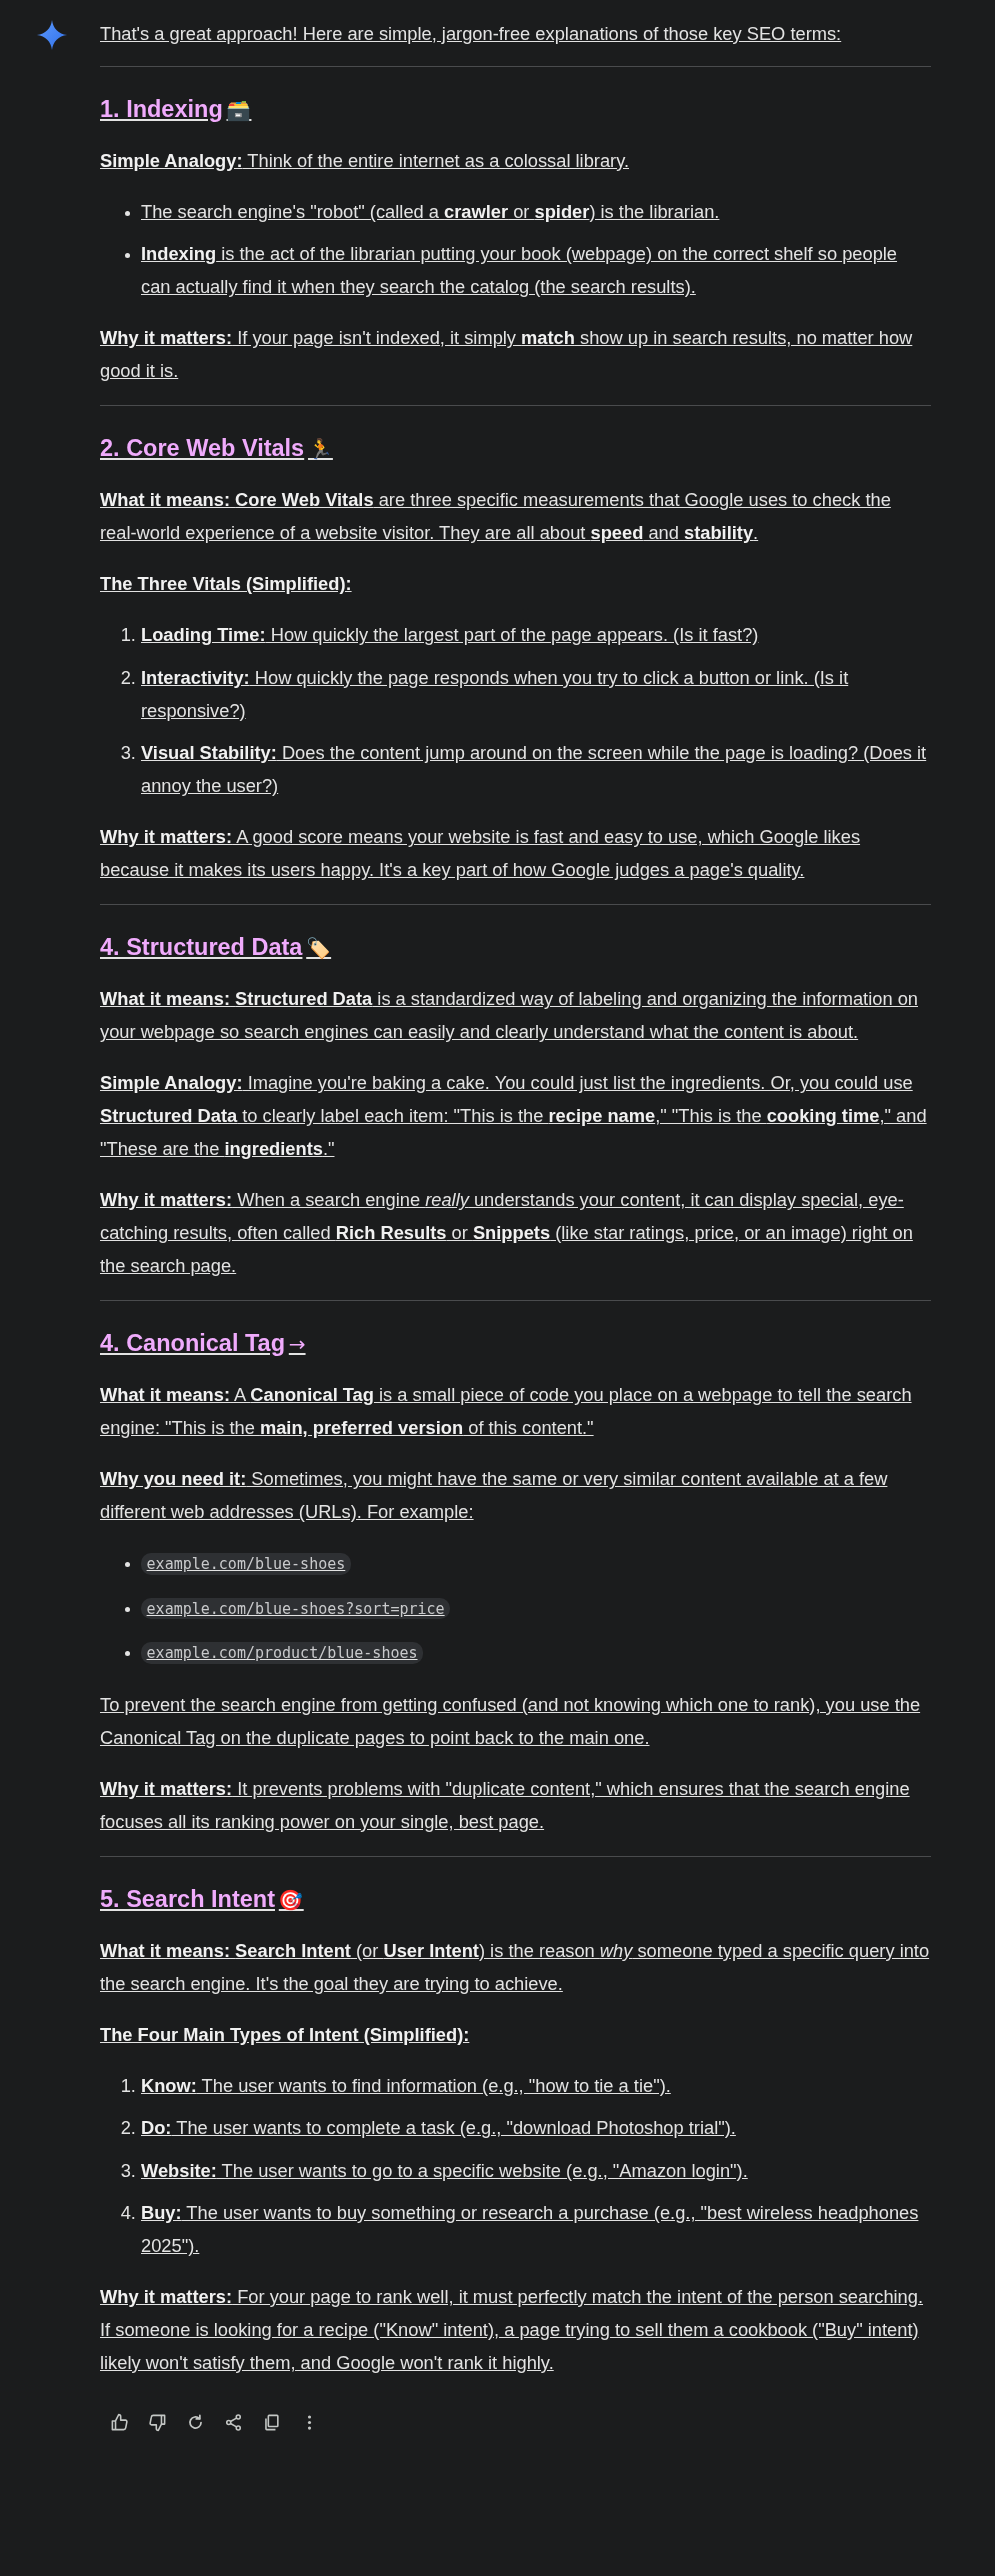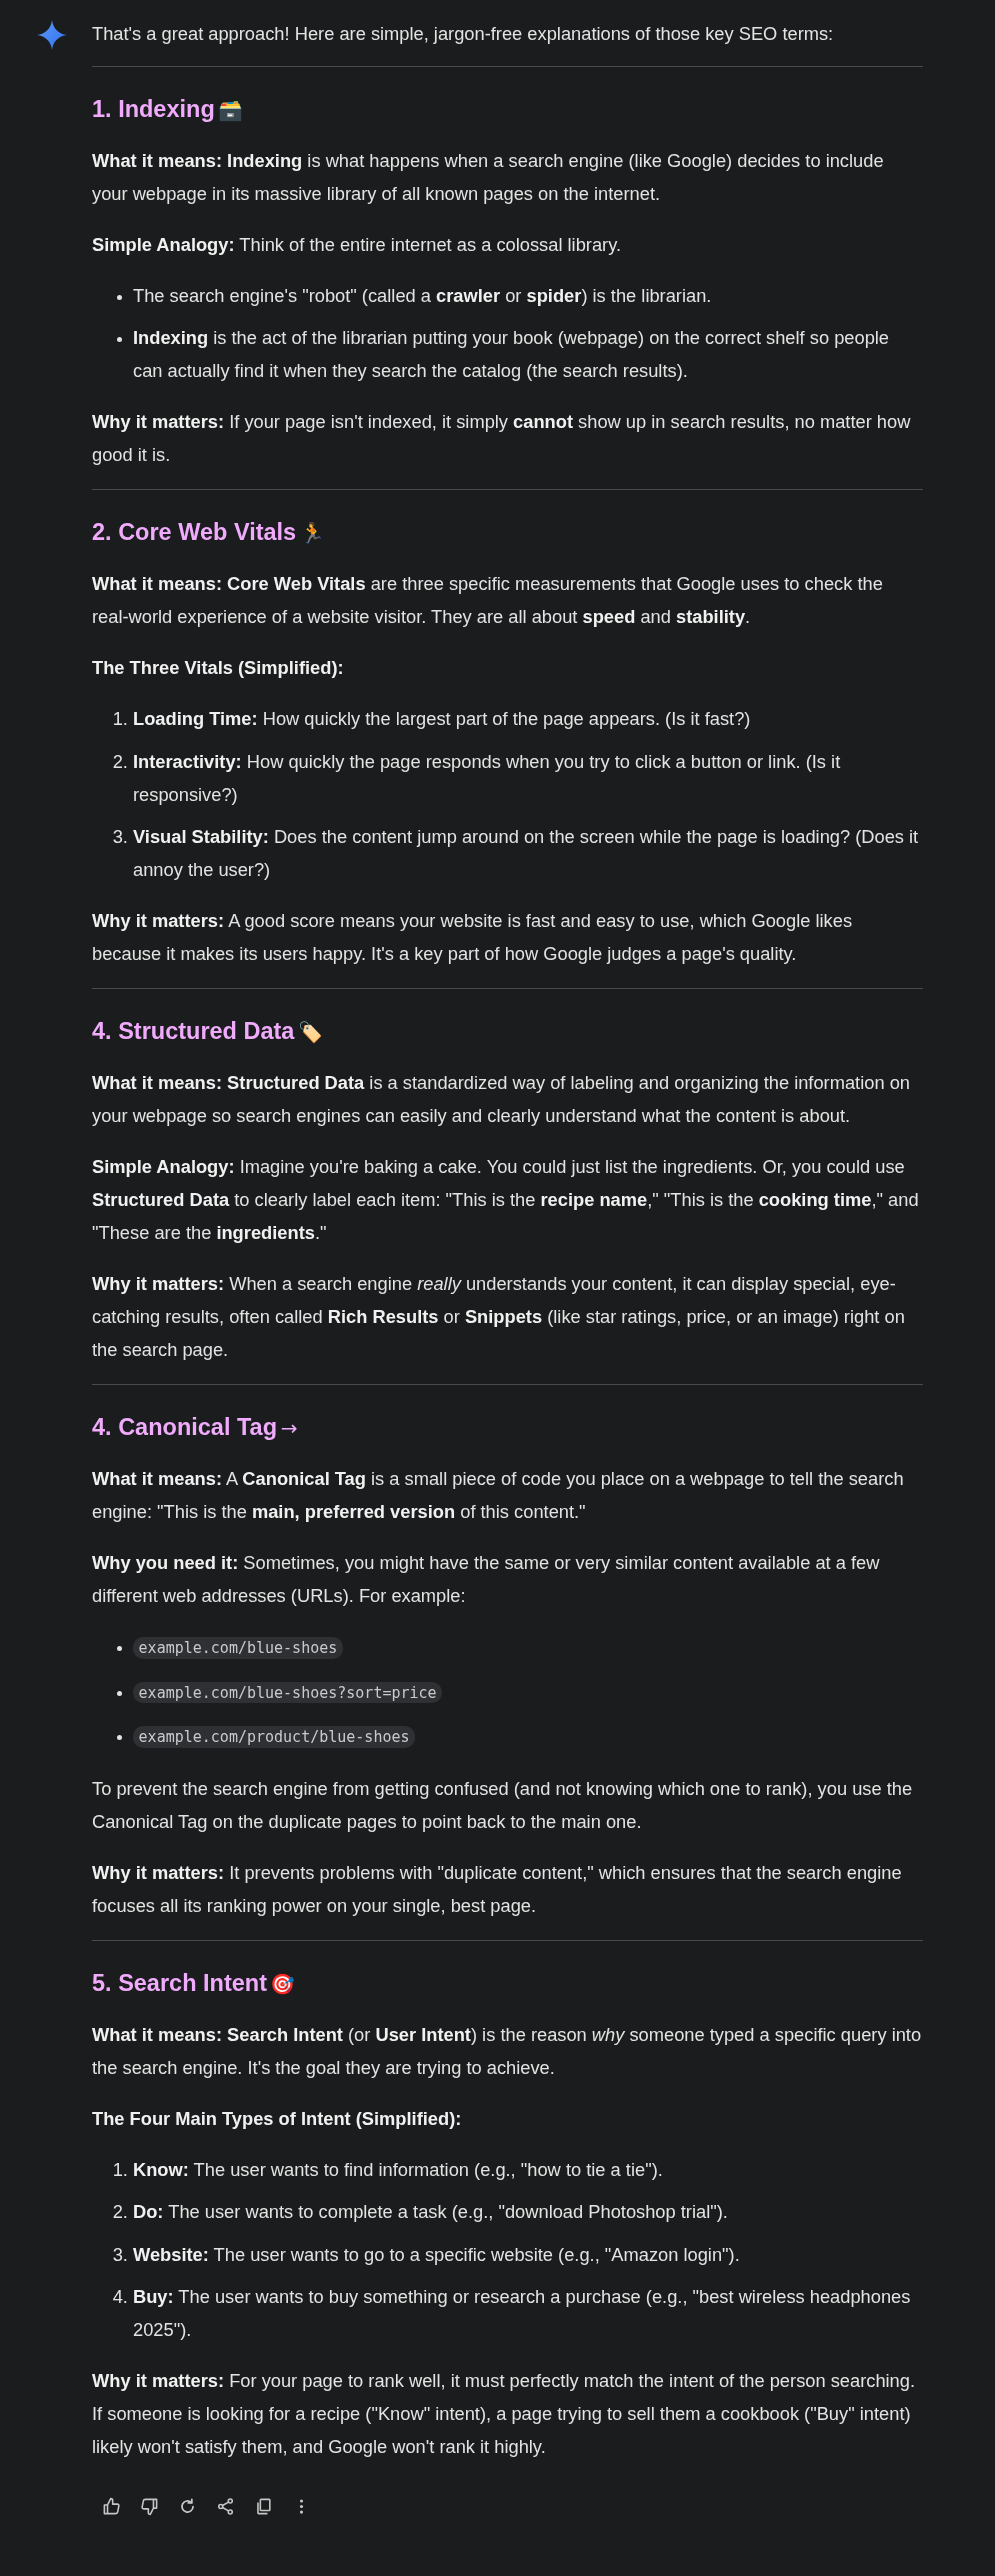--- a/index.html
+++ b/index.html
@@ -14,23 +14,24 @@
     line-height: 33px;
     position: relative;
   }
   .avatar {
     position: absolute;
     left: 36px; top: 19px;
     width: 32px; height: 32px;
   }
   .response {
     position: absolute;
-    left: 92px;
+    left: 100px;
     top: 17px;
     width: 831px;
+    text-decoration: underline;
   }
   p { margin: 0 0 18px 0; }
   b, strong { font-weight: 700; color: #f1f1f1; }
   .intro { margin-bottom: 16px; }
   hr {
     border: none;
     border-top: 0.9px solid #4a4b4d;
     margin: 0 0 26px 0;
     height: 0;
   }
@@ -88,27 +89,26 @@
   </svg>
 </div>
 
 <div class="response">
 
   <p class="intro">That's a great approach! Here are simple, jargon-free explanations of those key SEO terms:</p>
   <hr>
 
   <section>
     <h3><span>1. Indexing</span><span class="emoji">🗃️</span></h3>
-    <p><b>What it means:</b> <b>Indexing</b><span> is what happens when a search engine (like Google) decides to include your webpage in its massive library of all known pages on the internet.</span></p>
     <p><b>Simple Analogy:</b><span> Think of the entire internet as a colossal library.</span></p>
     <ul>
       <li><span>The search engine's "robot" (called a </span><b>crawler</b><span> or </span><b>spider</b><span>) is the librarian.</span></li>
       <li><b>Indexing</b><span> is the act of the librarian putting your book (webpage) on the correct shelf so people can actually find it when they search the catalog (the search results).</span></li>
     </ul>
-    <p><b>Why it matters:</b><span> If your page isn't indexed, it simply </span><b>cannot</b><span> show up in search results, no matter how good it is.</span></p>
+    <p><b>Why it matters:</b><span> If your page isn't indexed, it simply </span><b>match</b><span> show up in search results, no matter how good it is.</span></p>
   </section>
   <hr>
 
   <section>
     <h3><span>2. Core Web Vitals</span><span class="emoji">🏃</span></h3>
     <p><b>What it means:</b> <b>Core Web Vitals</b><span> are three specific measurements that Google uses to check the real-world experience of a website visitor. They are all about </span><b>speed</b><span> and </span><b>stability</b><span>.</span></p>
     <p><b>The Three Vitals (Simplified):</b></p>
     <ol>
       <li><b>Loading Time:</b><span> How quickly the largest part of the page appears. (Is it fast?)</span></li>
       <li><b>Interactivity:</b><span> How quickly the page responds when you try to click a button or link. (Is it responsive?)</span></li>

